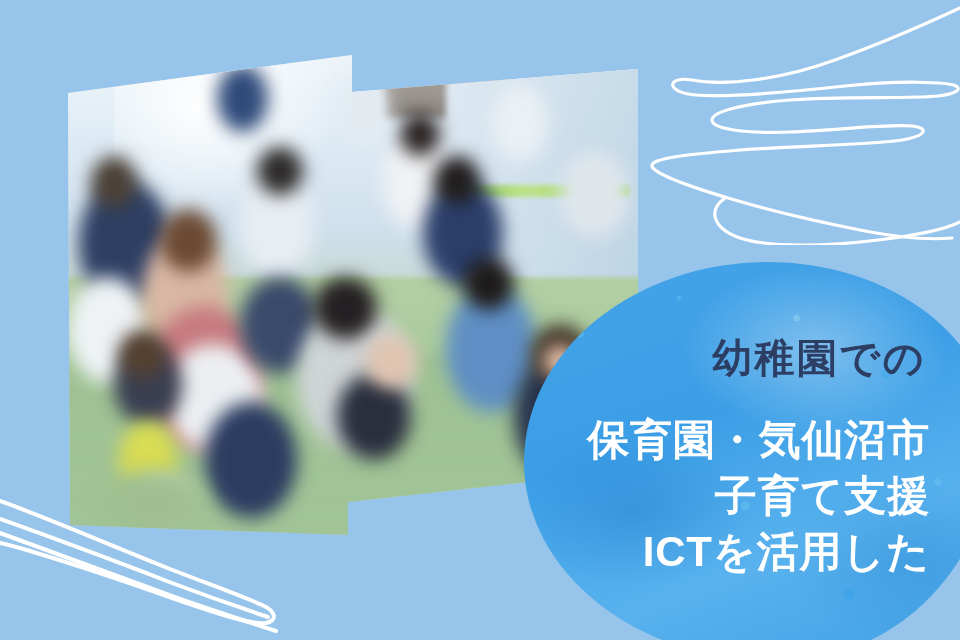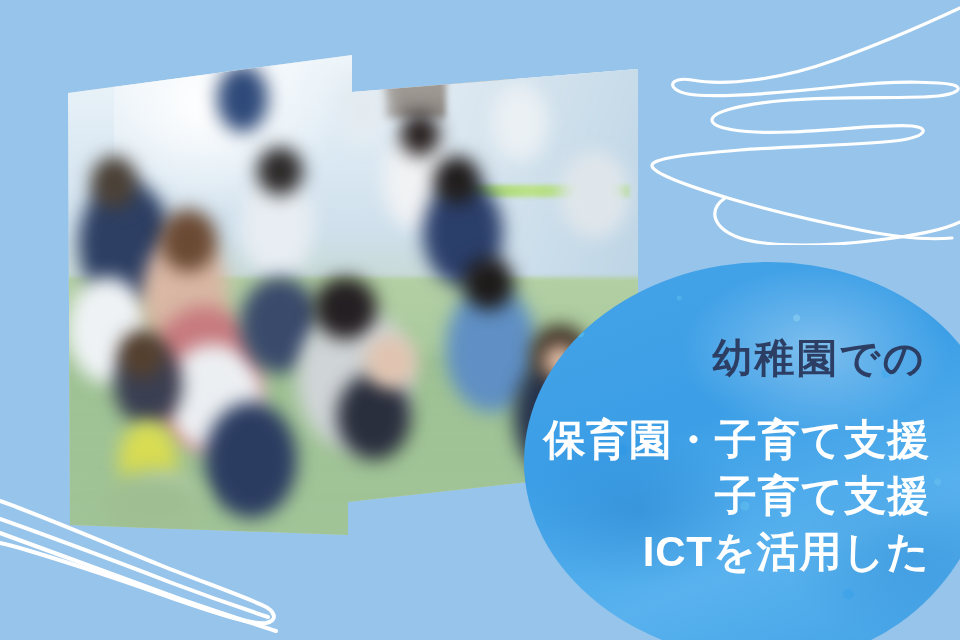--- a/index.html
+++ b/index.html
@@ -165,18 +165,18 @@
 
   <svg class="squiggle" id="squiggle-bl" viewBox="0 0 290 175" fill="none">
     <path d="M0 36 C40 50 110 80 160 100 C200 116 240 130 262 140 C276 146 278 156 266 158 C250 160 210 146 175 134 C130 118 70 98 30 86 C10 80 0 78 0 78" stroke="#ffffff" stroke-width="4" stroke-linecap="round"></path>
     <path d="M0 54 C45 70 120 98 172 118 C212 133 250 146 268 152" stroke="#ffffff" stroke-width="4" stroke-linecap="round"></path>
     <path d="M0 68 C50 86 130 116 180 134 C220 148 258 160 276 166" stroke="#ffffff" stroke-width="4" stroke-linecap="round"></path>
   </svg>
 
   <div id="city-label">幼稚園での</div>
 
   <div id="headline">
-    <div>保育園・子育て支援</div>
+    <div>保育園・気仙沼市</div>
     <div>子育て支援</div>
     <div>ICTを活用した</div>
   </div>
 
 </div>
 
 </body></html>

